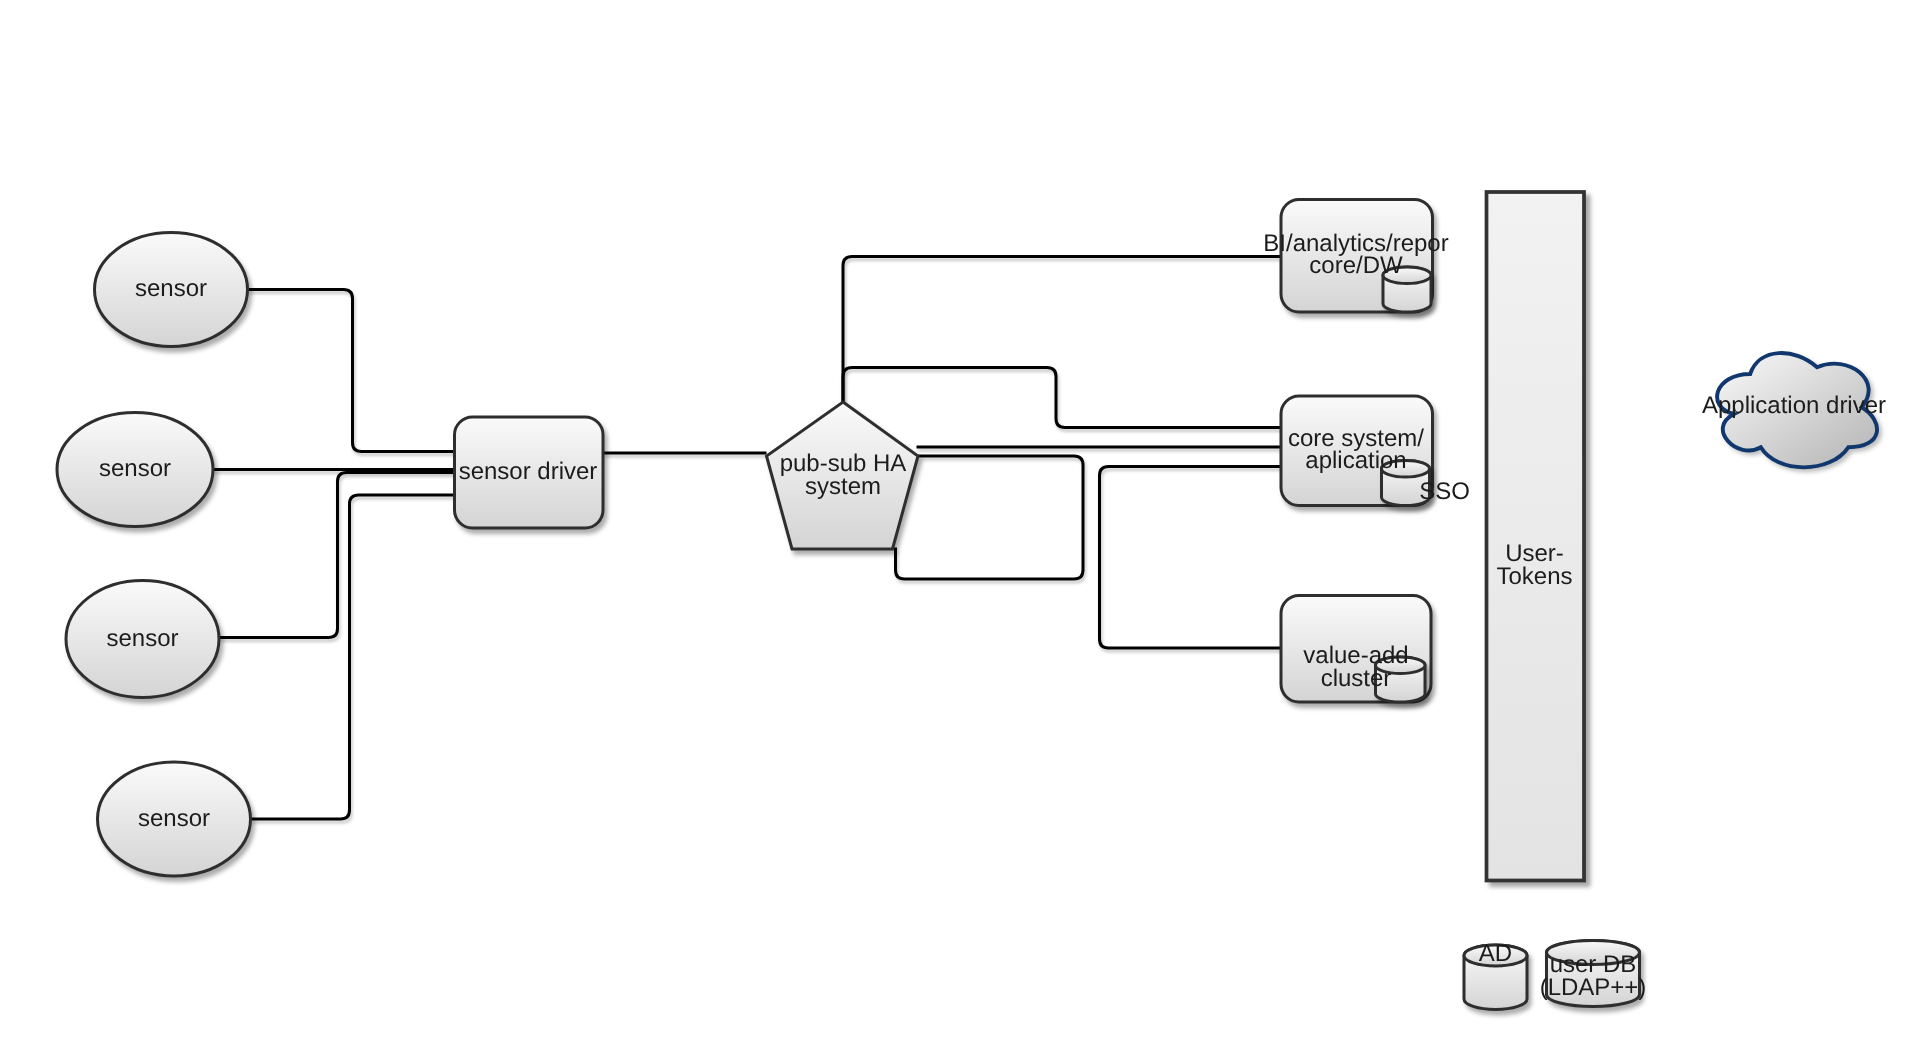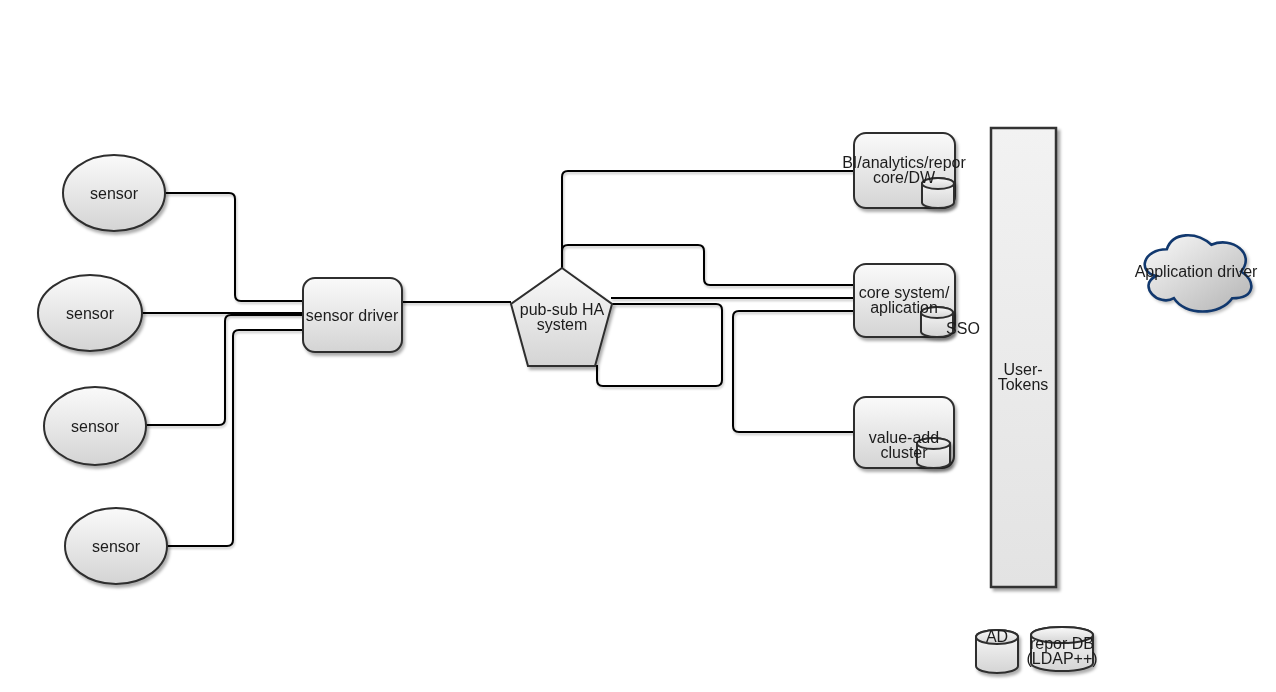--- a/index.html
+++ b/index.html
@@ -135,19 +135,19 @@
 
   <div class="lbl" style="left:963px;top:328px">SSO</div>
   <div class="lbl" style="left:1023px;top:377px">
     <span>User-</span>
     <span>Tokens</span>
   </div>
 
   <div class="lbl" style="left:997px;top:636px">AD</div>
 
   <div class="lbl" style="left:1062px;top:651px">
-    <span>repor DB</span>
+    <span>user DB</span>
     <span>(LDAP++)</span>
   </div>
 
   <div class="lbl" style="left:1196px;top:271px">Application driver</div>
 
 </div>
 
 </body></html>

